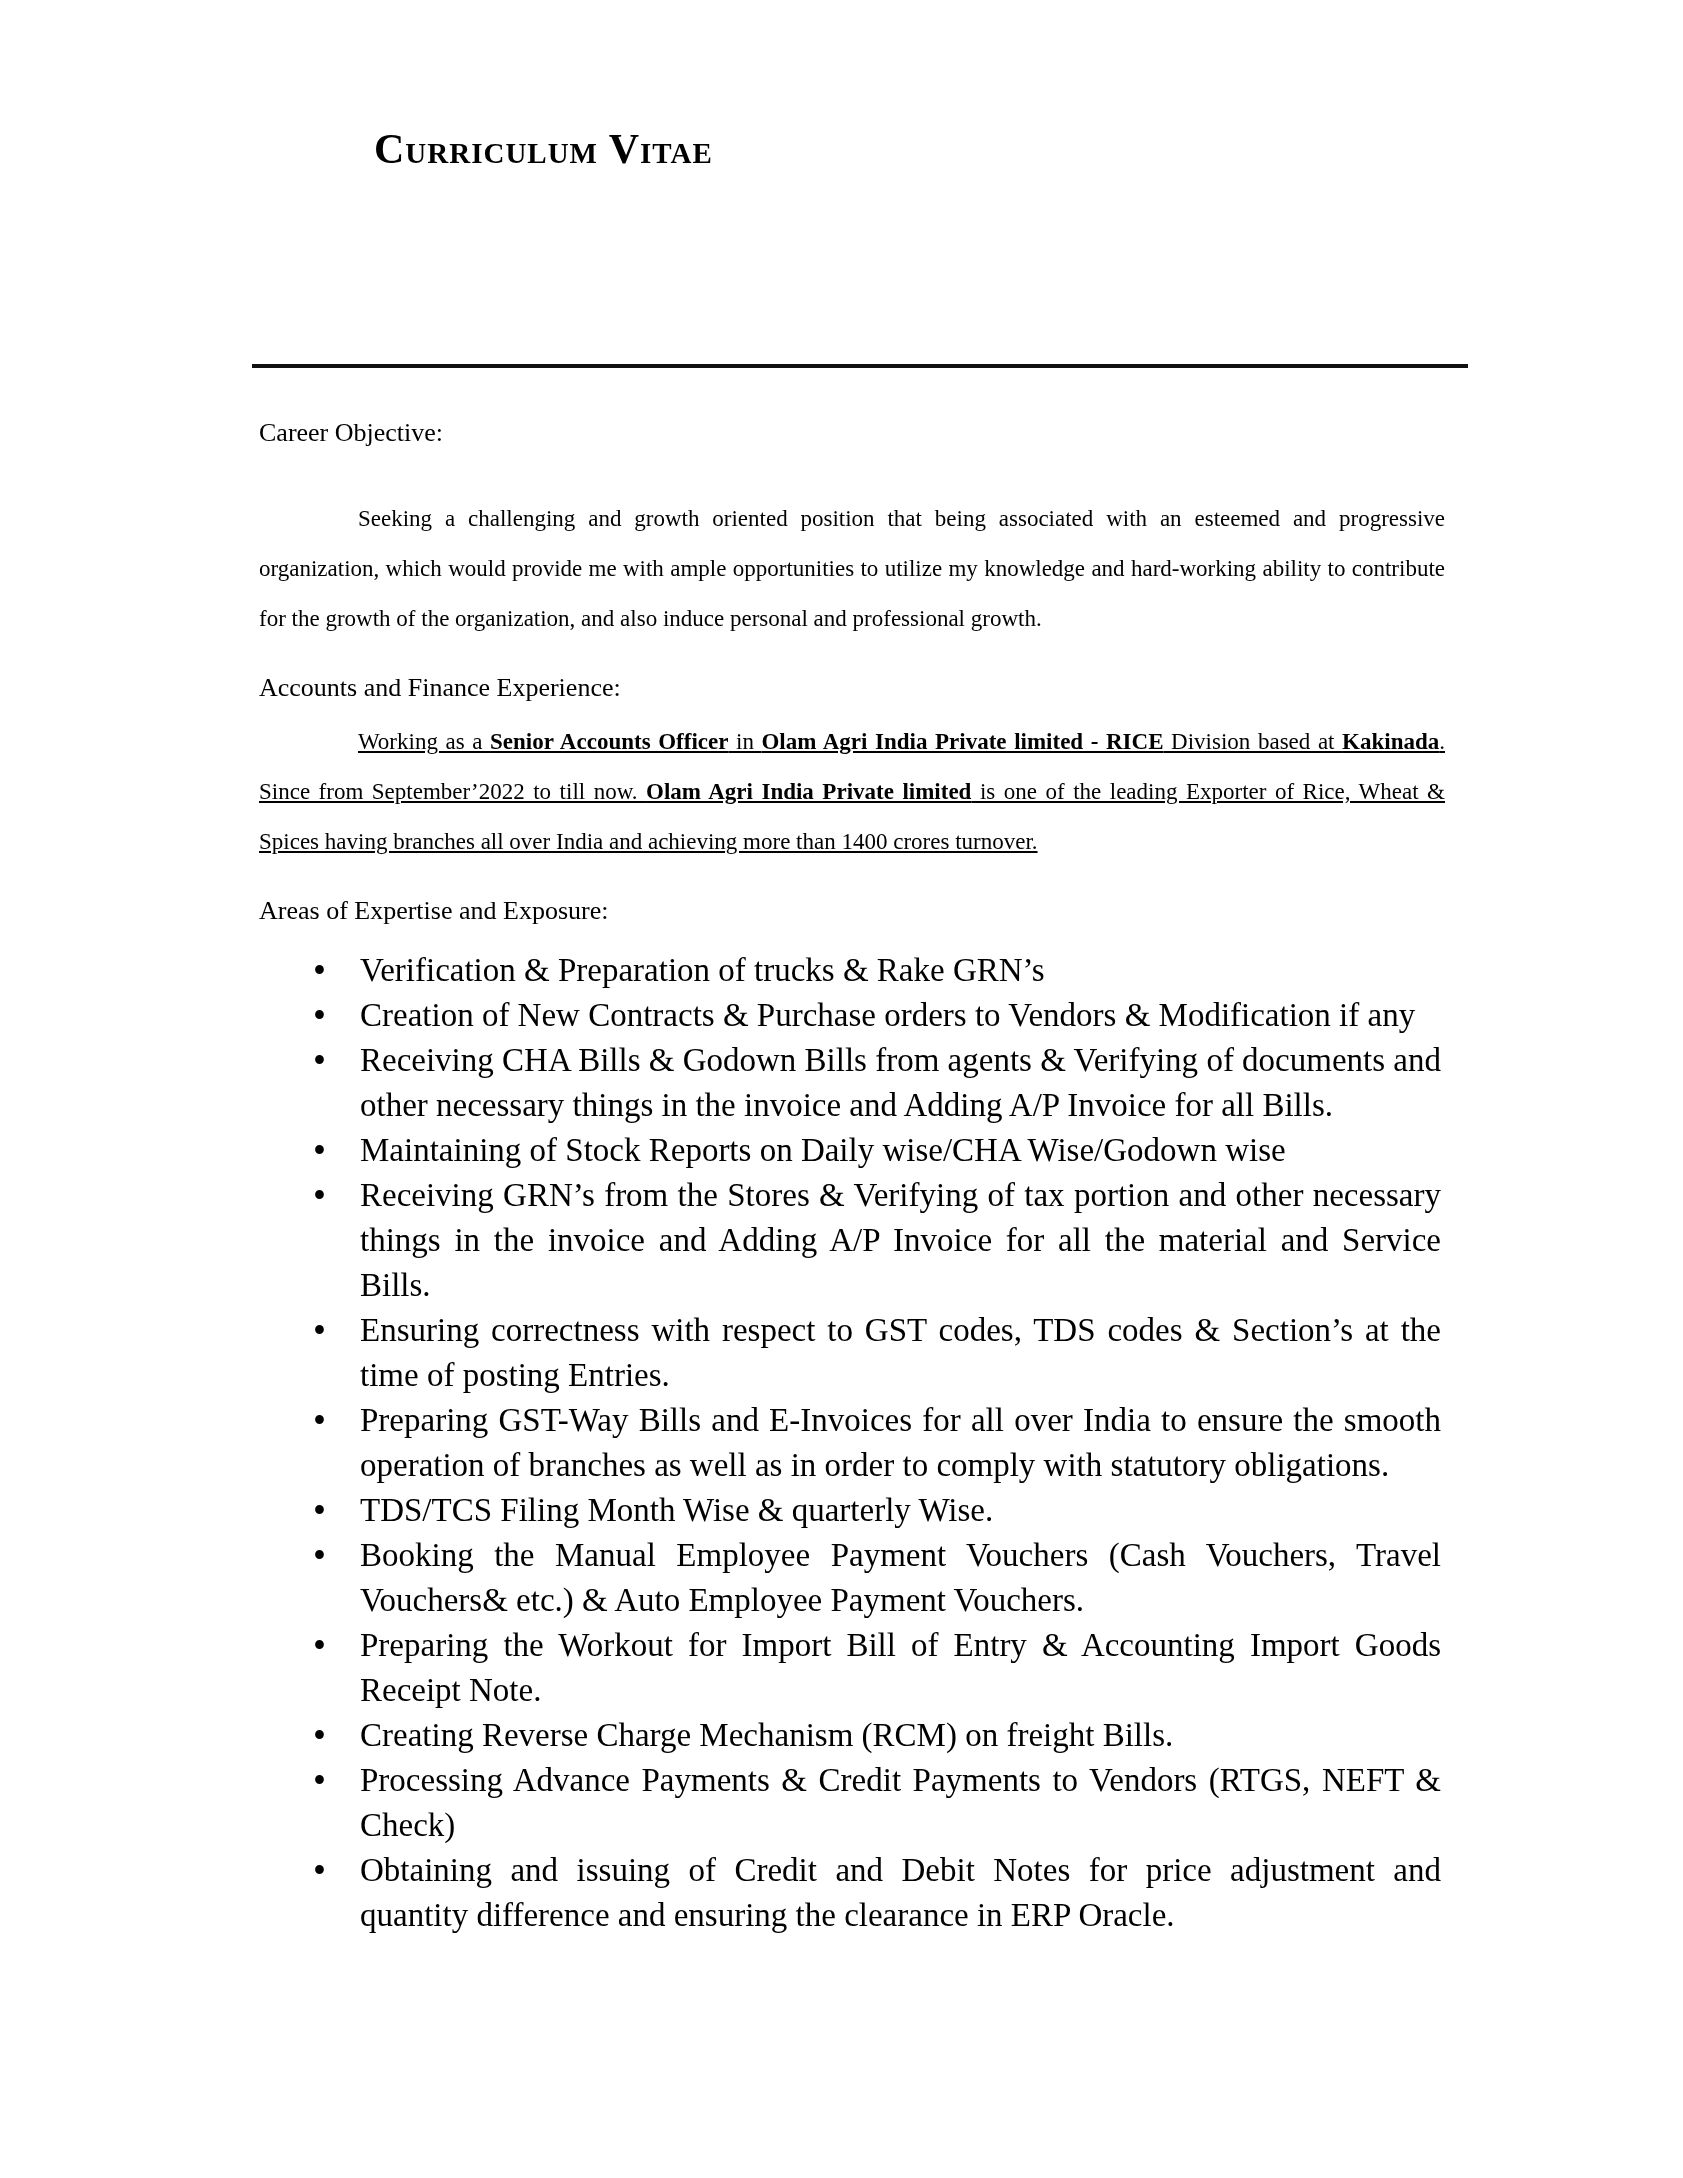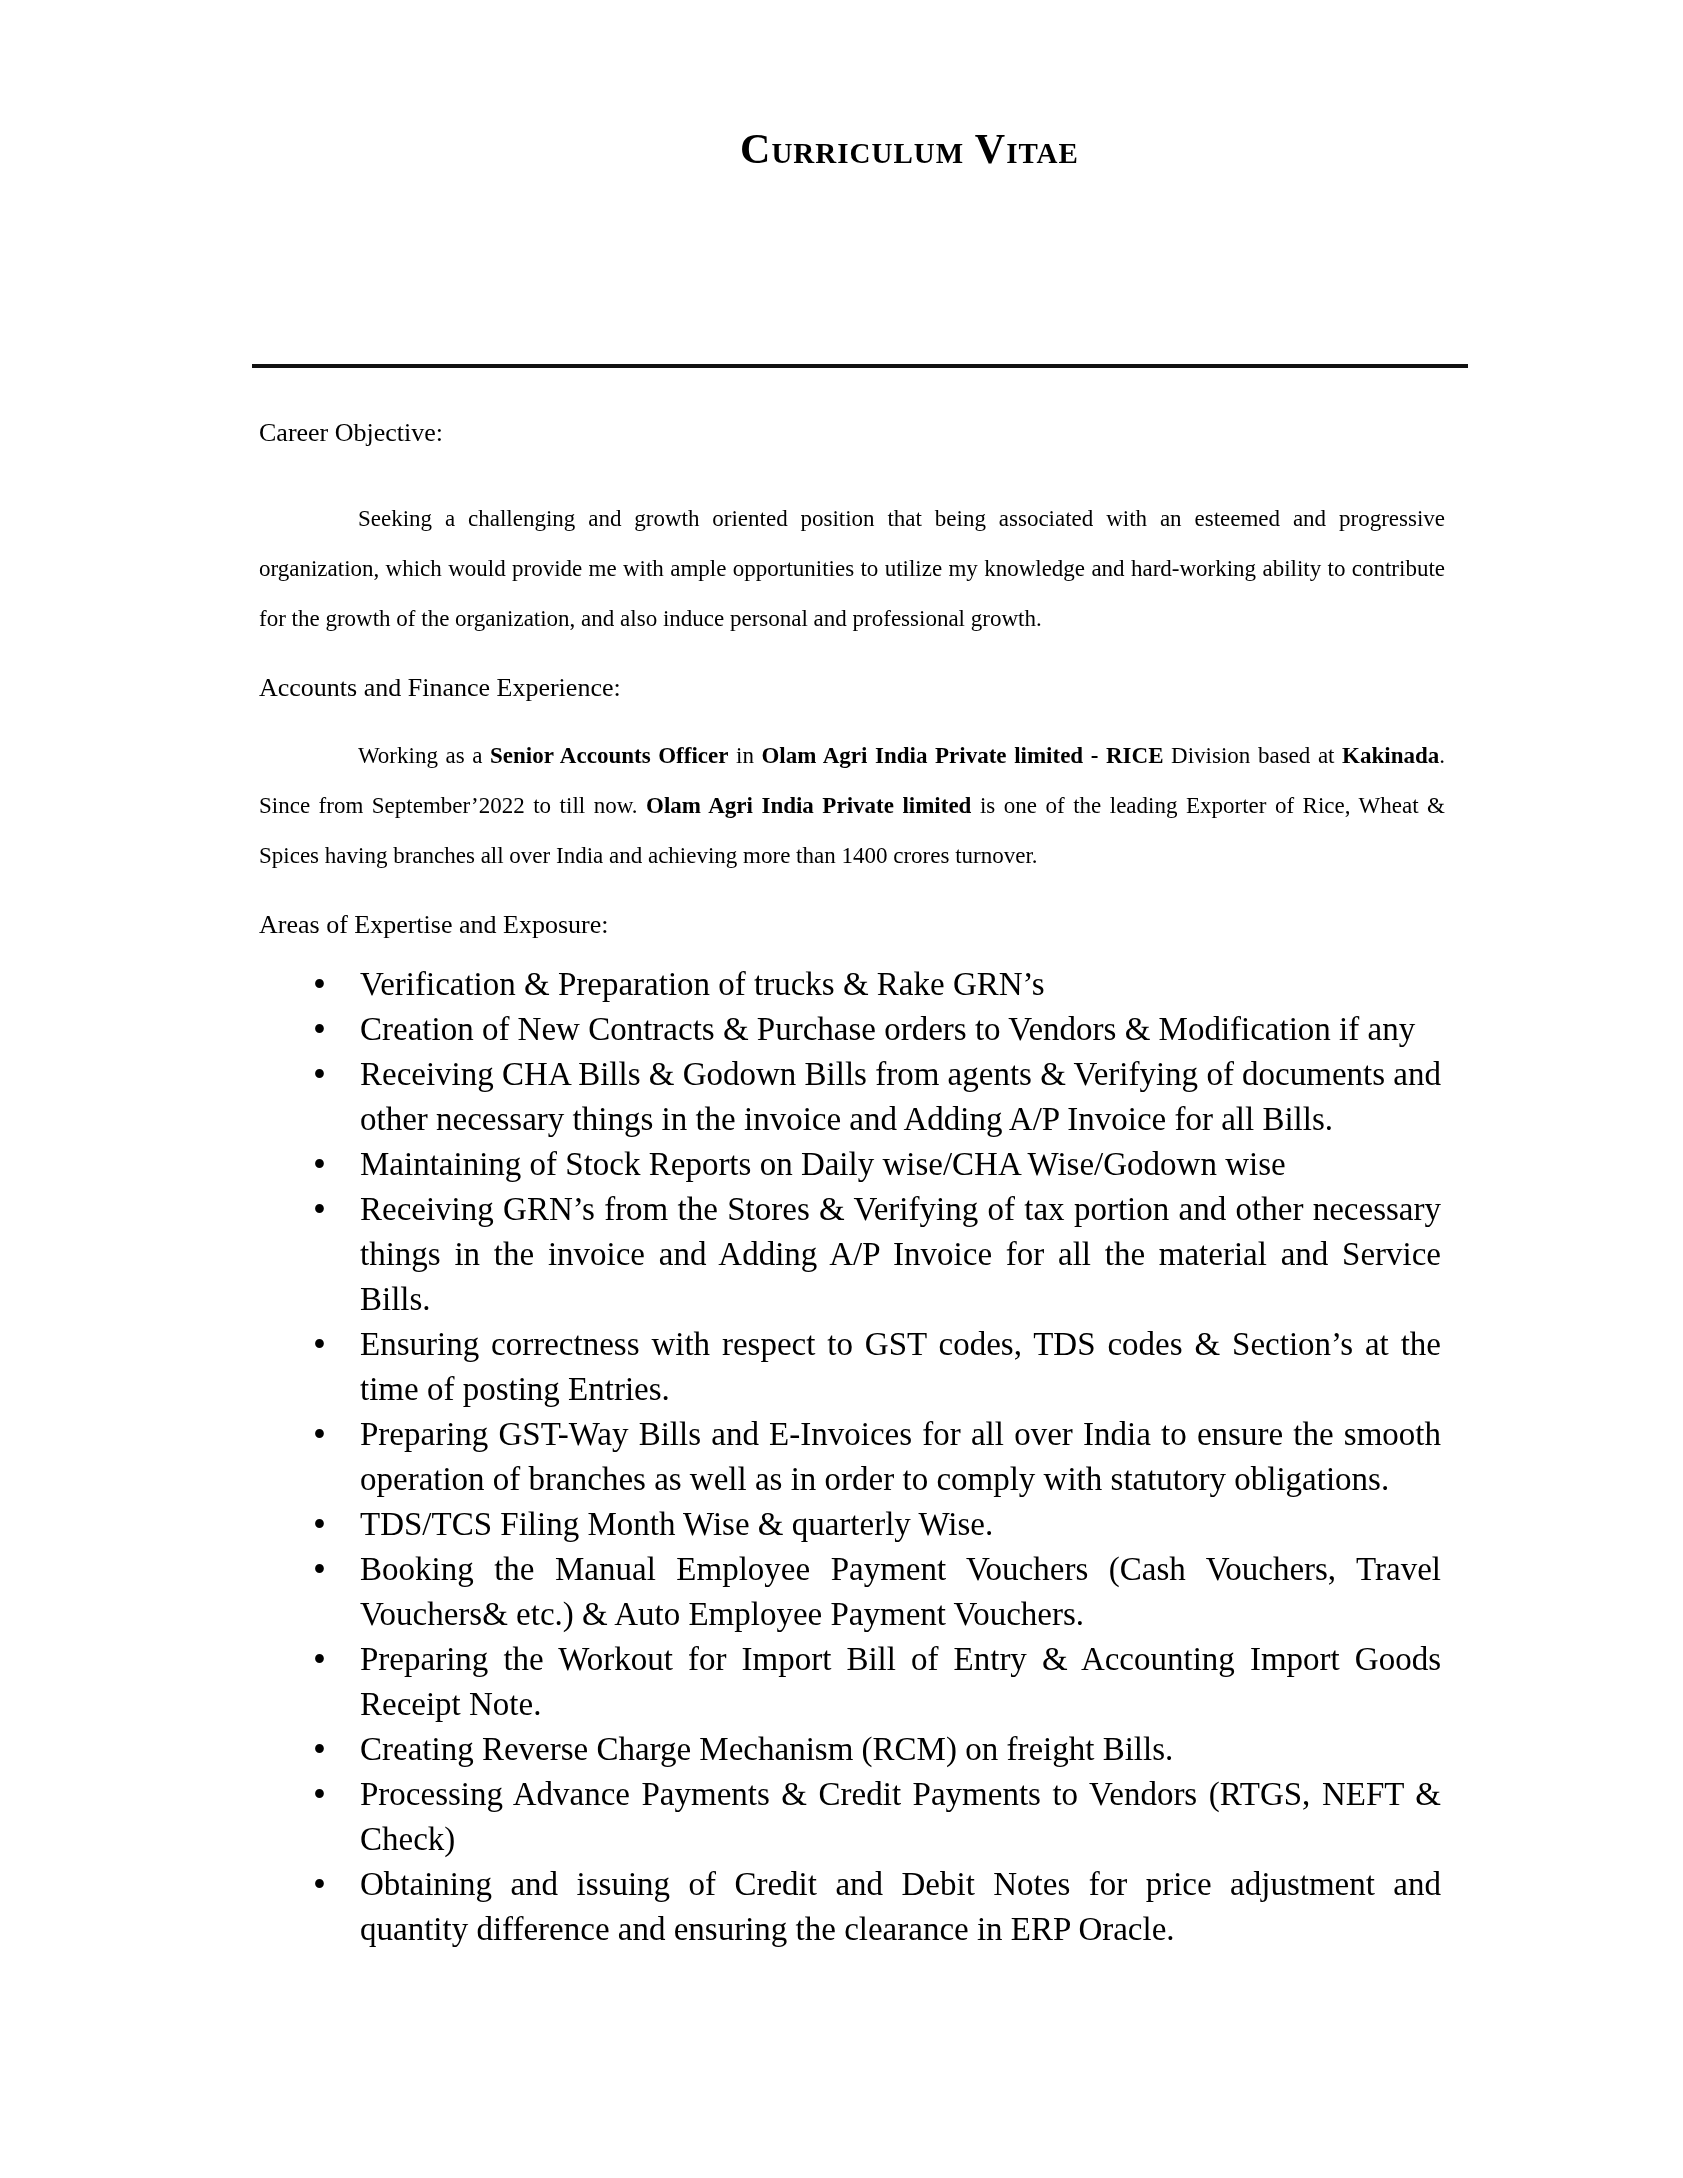--- a/index.html
+++ b/index.html
@@ -16,21 +16,21 @@
     font-family: "Liberation Serif", "DejaVu Serif", serif;
     overflow: hidden;
   }
   .content {
     margin-left: 259px;
     width: 1186px;
   }
   .doc-title {
     padding-top: 121px;
     padding-left: 115px;
-    text-align: center;
+    text-align: left;
     font-weight: bold;
     font-size: 42px;
     line-height: 57px;
     font-variant: small-caps;
     letter-spacing: 1px;
   }
   .divider {
     margin-top: 186px;
     margin-left: -7px;
     width: 1216px;
@@ -45,21 +45,21 @@
   .h-career   { margin-top: 44px; }
   .h-exp      { }
   .h-areas    { margin-top: 12px; }
   .para {
     font-size: 23px;
     line-height: 50px;
     text-align: justify;
     text-indent: 99px;
   }
   .p-career { margin-top: 40px; }
-  .p-exp    { margin-top: 22px; }
+  .p-exp    { margin-top: 8px; text-decoration: underline; }
   .para b { font-weight: bold; }
   ul.expertise {
     margin: 4px;
     padding: 0;
     list-style: none;
     margin-top: 16px;
     font-size: 33px;
     line-height: 45px;
   }
   ul.expertise li {

